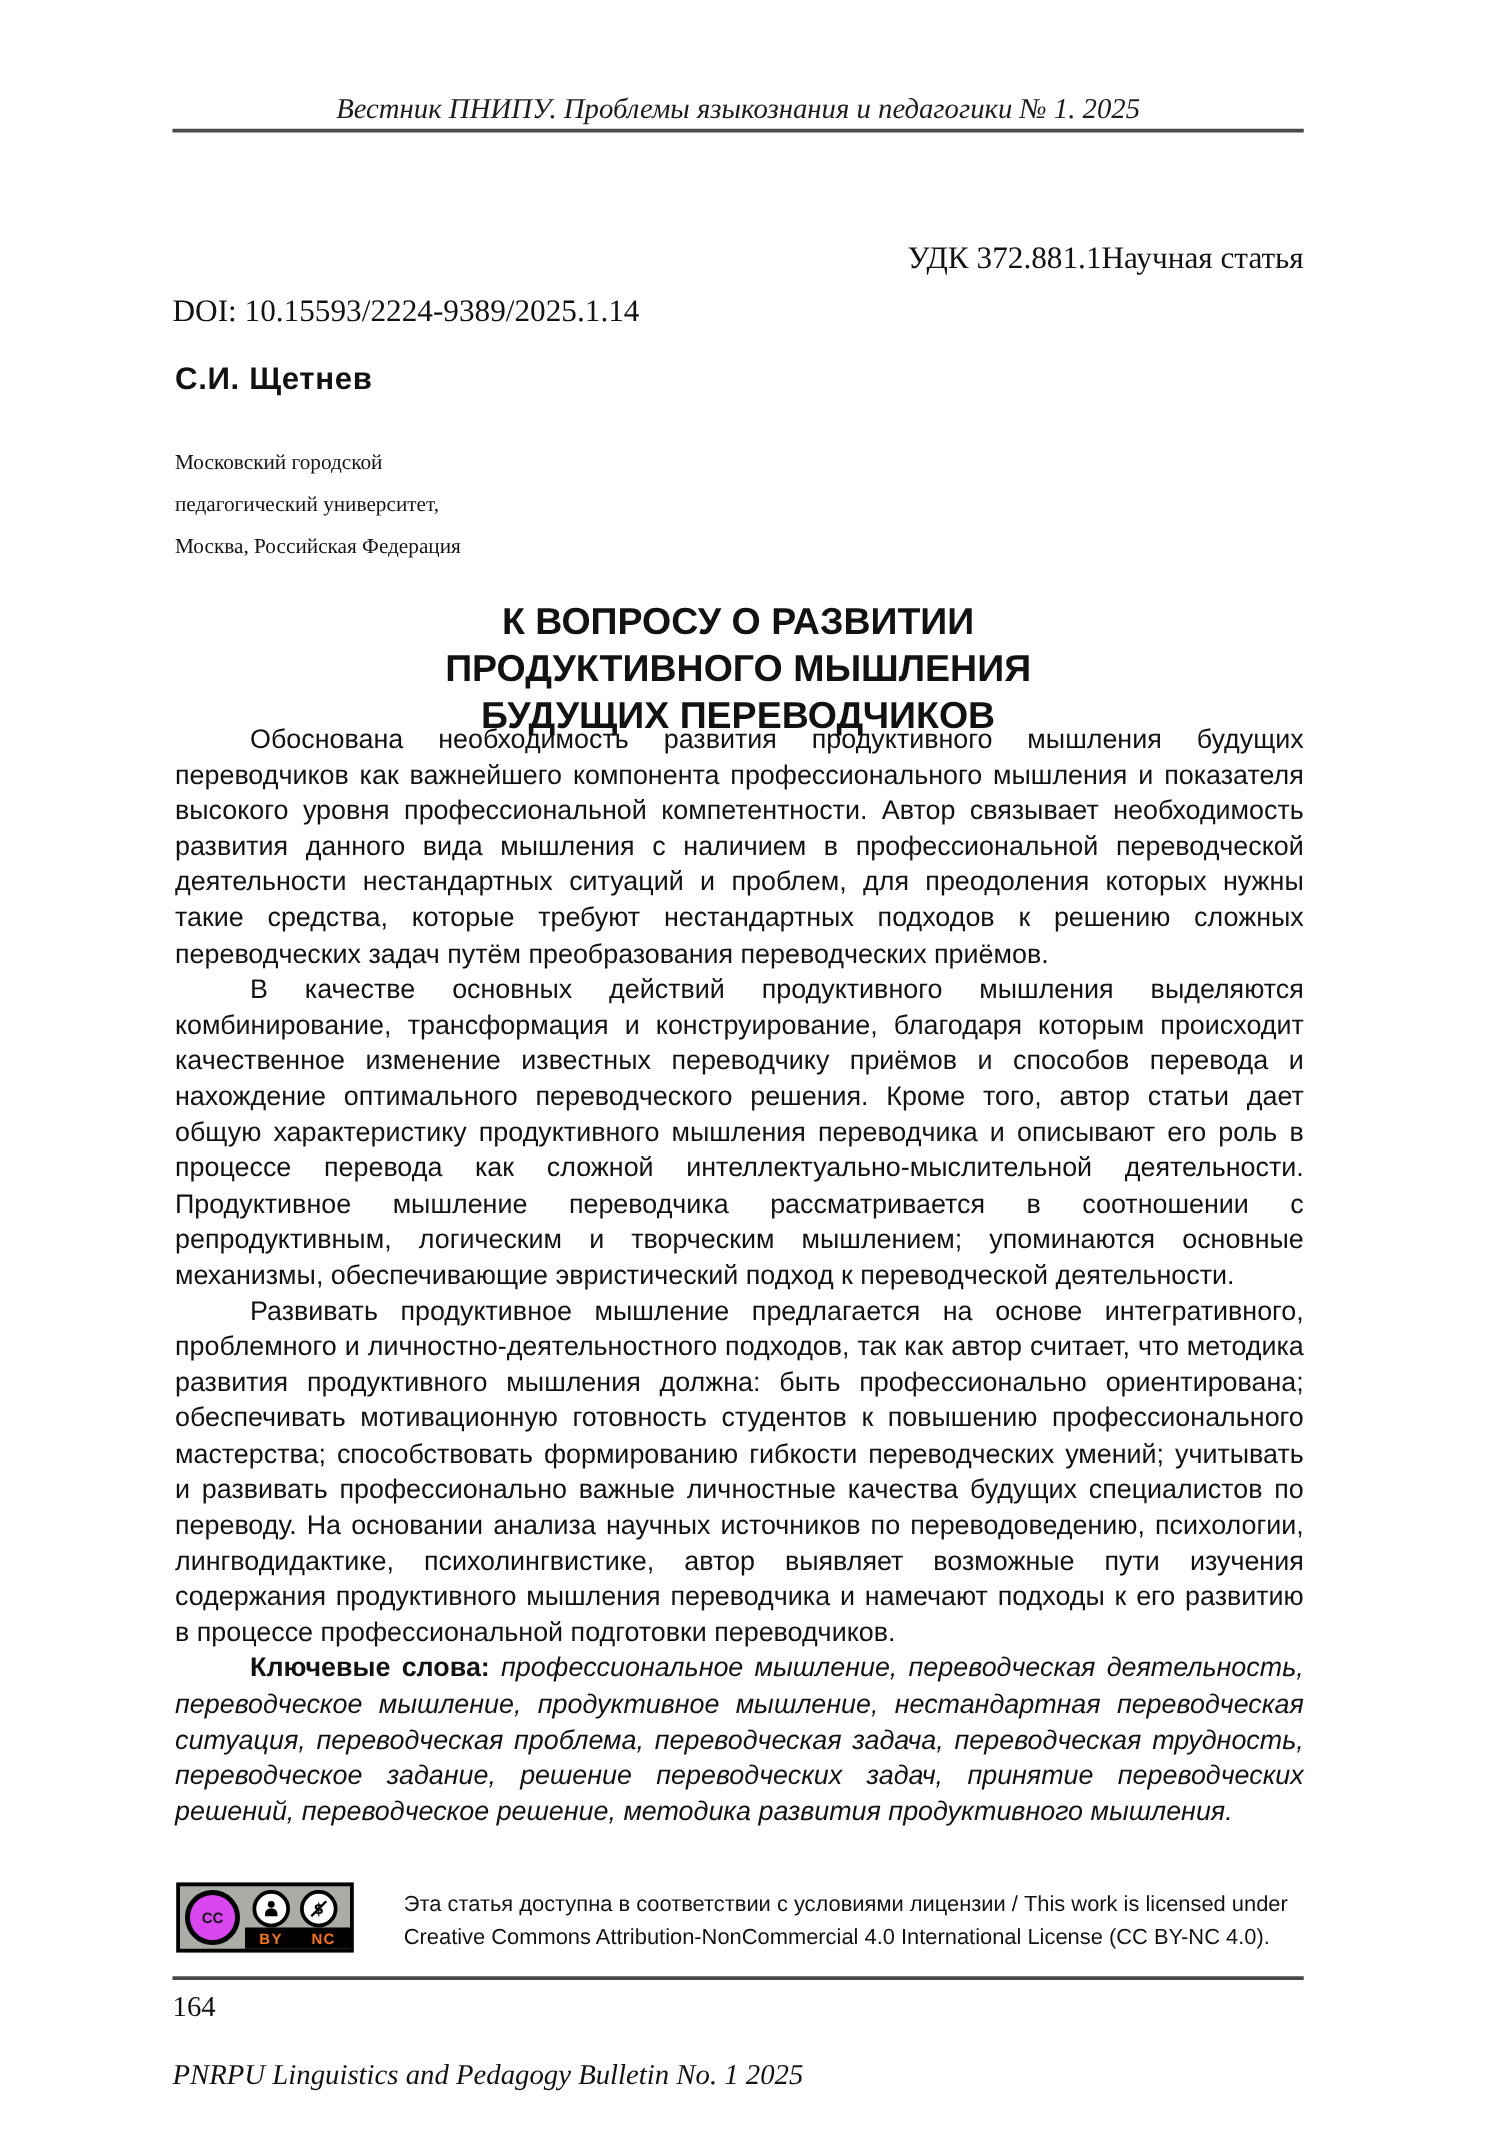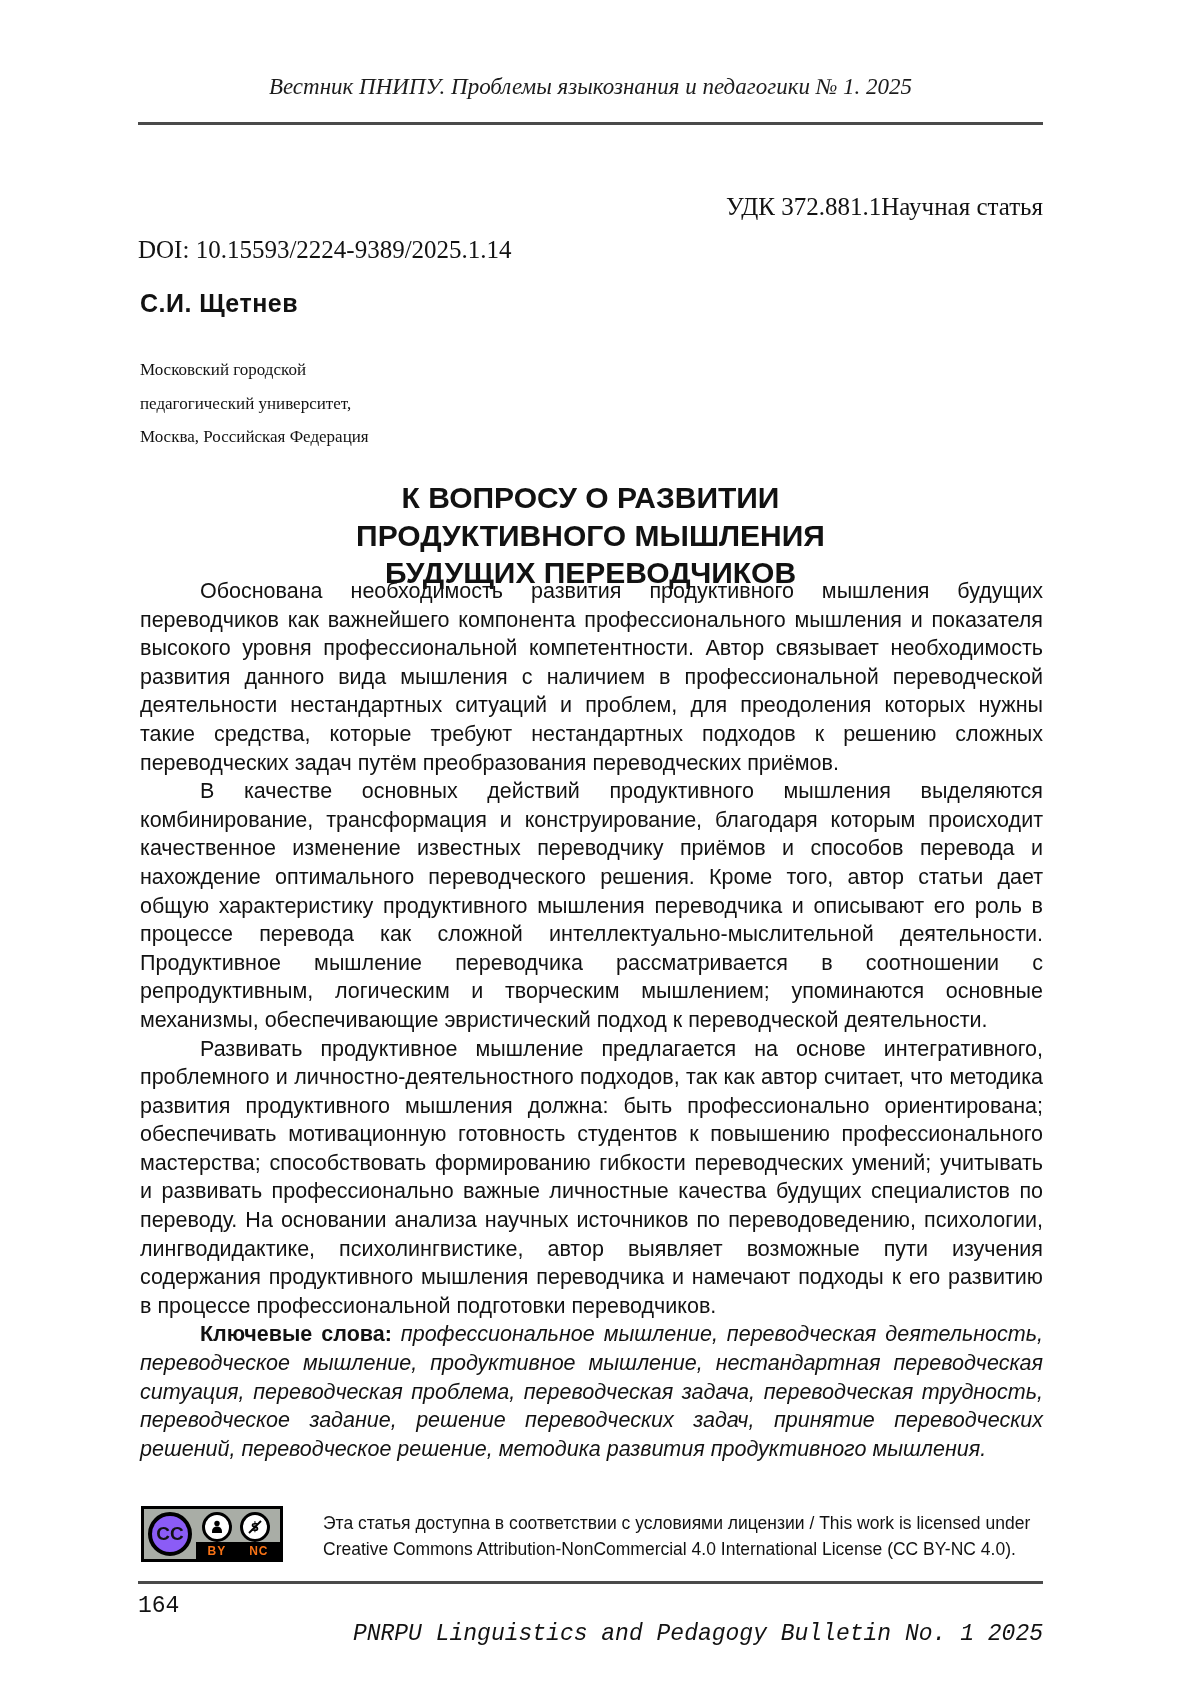--- a/index.html
+++ b/index.html
@@ -14,21 +14,21 @@
 
   
   .running-head {
     position: absolute;
     top: 74px; left: 138px; width: 905px;
     text-align: center;
     font-family: "Liberation Serif", serif;
     font-style: italic;
     font-size: 23px;
     color: #1c1c1c;
-    padding-bottom: 22px;
+    padding-bottom: 3px;
     border-bottom: 3px solid #4a4a4a;
     white-space: pre-line;
   }
 
   
   .meta-row {
     position: absolute;
     top: 193px; left: 138px; width: 905px;
     display: flex; justify-content: flex-end;
     font-family: "Liberation Serif", serif;
@@ -108,27 +108,27 @@
     background: #a9ada6;
     border: 3px solid #000;
     box-sizing: border-box;
     flex: none;
   }
   .cc-big-circle {
     position: absolute;
     left: 4px; top: 50%;
     transform: translateY(-50%);
     width: 36px; height: 36px;
-    background: #8b5cf6;
+    background: #d946ef;
     border: 4px solid #000;
     border-radius: 50%;
     display: flex; align-items: center; justify-content: center;
     font-family: "Liberation Sans", sans-serif;
     font-weight: bold;
-    font-size: 19px;
+    font-size: 12px;
   }
   .cc-small-circle {
     position: absolute;
     top: 3px;
     width: 24px; height: 24px;
     background: #fff;
     border: 3px solid #000;
     border-radius: 50%;
     display: flex; align-items: center; justify-content: center;
   }
@@ -160,22 +160,23 @@
   
   .footer-rule {
     position: absolute;
     top: 1581px; left: 138px; width: 905px;
     border-top: 3px solid #4a4a4a;
   }
   .footer-row {
     position: absolute;
     top: 1593px; left: 138px; width: 905px;
     display: flex; justify-content: space-between;
-    font-family: Liberation Mono, monospace;
+    font-family: Liberation Serif, serif;
     font-size: 23px;
+    flex-direction: column;
   }
   .journal-title { font-style: italic; margin-top: 28px; }
 </style>
 </head>
 <body>
 
 <div class="page">
 
   <div class="running-head">Вестник ПНИПУ. Проблемы языкознания и педагогики № 1. 2025</div>
 

